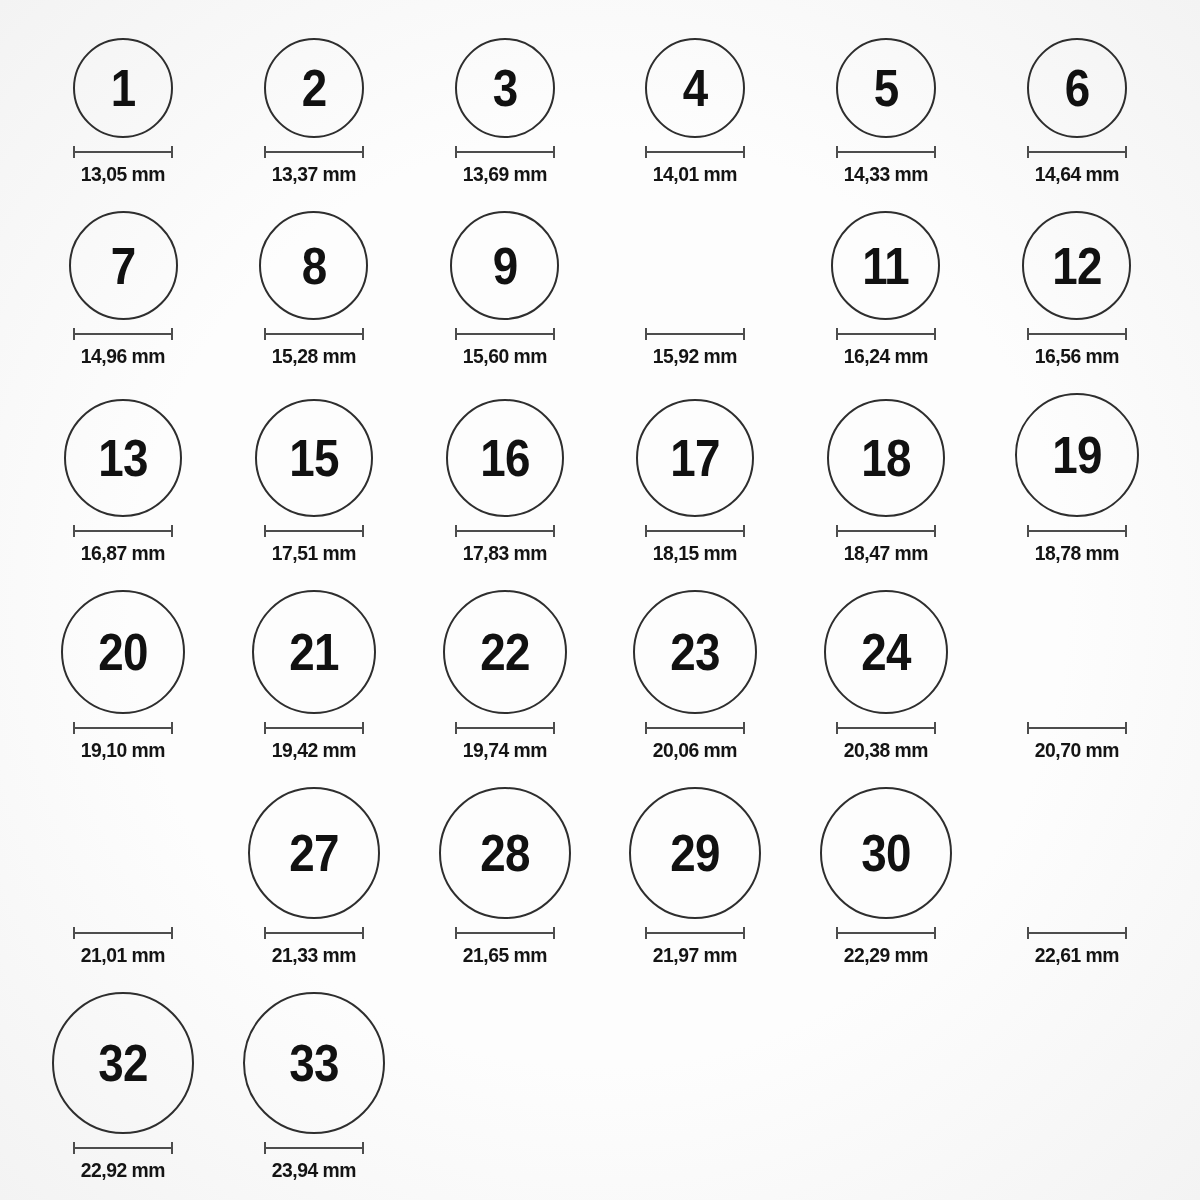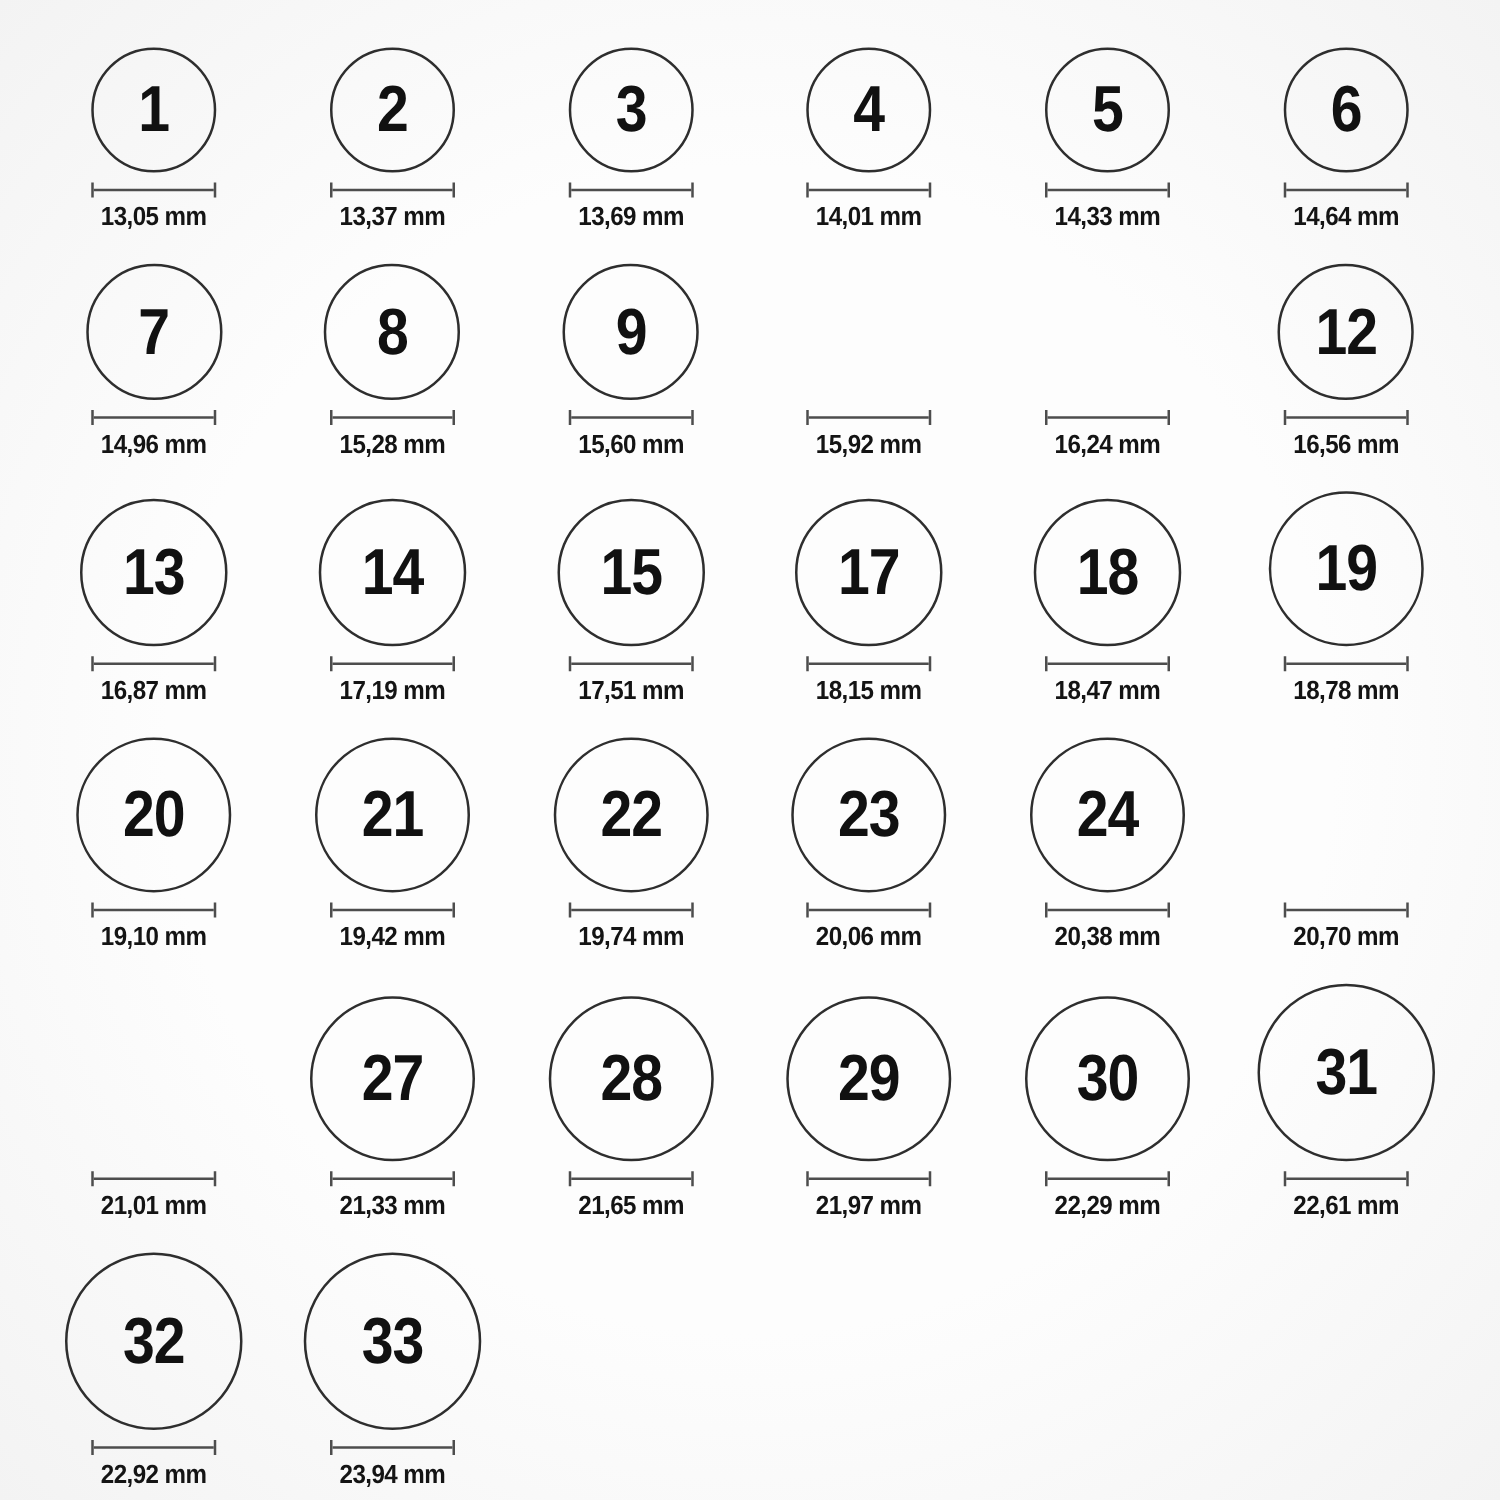--- a/index.html
+++ b/index.html
@@ -147,56 +147,59 @@
     <div class="measure"></div>
     <div class="label">15,60 mm</div>
   </div>
 
   <div class="cell" style="--d: 109px;">
     <div class="measure"></div>
     <div class="label">15,92 mm</div>
   </div>
 
   <div class="cell" style="--d: 109px;">
+    <div class="circle">
+      <span class="num">11</span>
+    </div>
     <div class="measure"></div>
     <div class="label">16,24 mm</div>
   </div>
 
   <div class="cell" style="--d: 109px;">
     <div class="circle">
       <span class="num">12</span>
     </div>
     <div class="measure"></div>
     <div class="label">16,56 mm</div>
   </div>
 
   <div class="cell" style="--d: 118px;">
     <div class="circle">
       <span class="num">13</span>
     </div>
     <div class="measure"></div>
     <div class="label">16,87 mm</div>
   </div>
 
-  <div class="cell" style="--d: 118px;">
-    <div class="circle">
-      <span class="num">14</span>
-    </div>
-    <div class="measure"></div>
-    <div class="label">17,19 mm</div>
-  </div>
 
   <div class="cell" style="--d: 118px;">
     <div class="circle">
       <span class="num">15</span>
     </div>
     <div class="measure"></div>
     <div class="label">17,51 mm</div>
   </div>
 
+  <div class="cell" style="--d: 118px;">
+    <div class="circle">
+      <span class="num">16</span>
+    </div>
+    <div class="measure"></div>
+    <div class="label">17,83 mm</div>
+  </div>
 
   <div class="cell" style="--d: 118px;">
     <div class="circle">
       <span class="num">17</span>
     </div>
     <div class="measure"></div>
     <div class="label">18,15 mm</div>
   </div>
 
   <div class="cell" style="--d: 118px;">
@@ -291,23 +294,20 @@
 
   <div class="cell" style="--d: 132px;">
     <div class="circle">
       <span class="num">30</span>
     </div>
     <div class="measure"></div>
     <div class="label">22,29 mm</div>
   </div>
 
   <div class="cell" style="--d: 142px;">
-    <div class="circle">
-      <span class="num">31</span>
-    </div>
     <div class="measure"></div>
     <div class="label">22,61 mm</div>
   </div>
 
   <div class="cell" style="--d: 142px;">
     <div class="circle">
       <span class="num">32</span>
     </div>
     <div class="measure"></div>
     <div class="label">22,92 mm</div>

